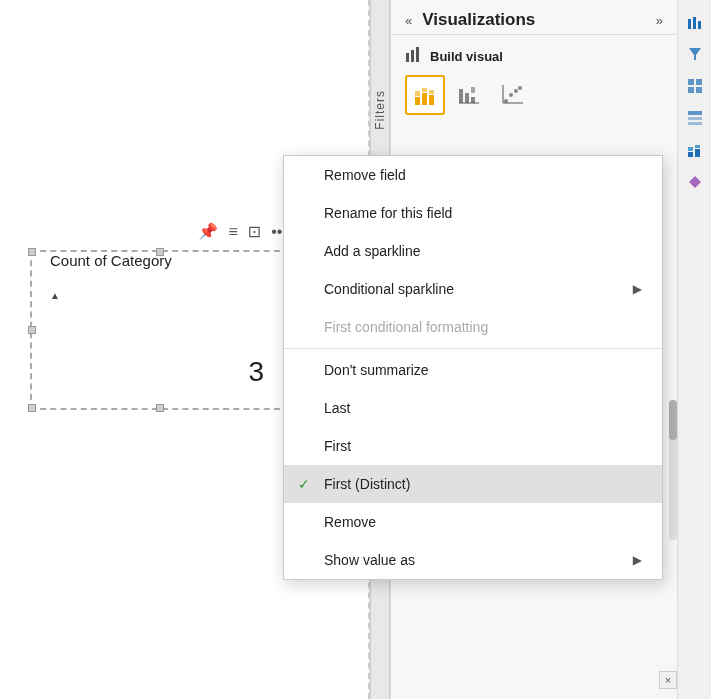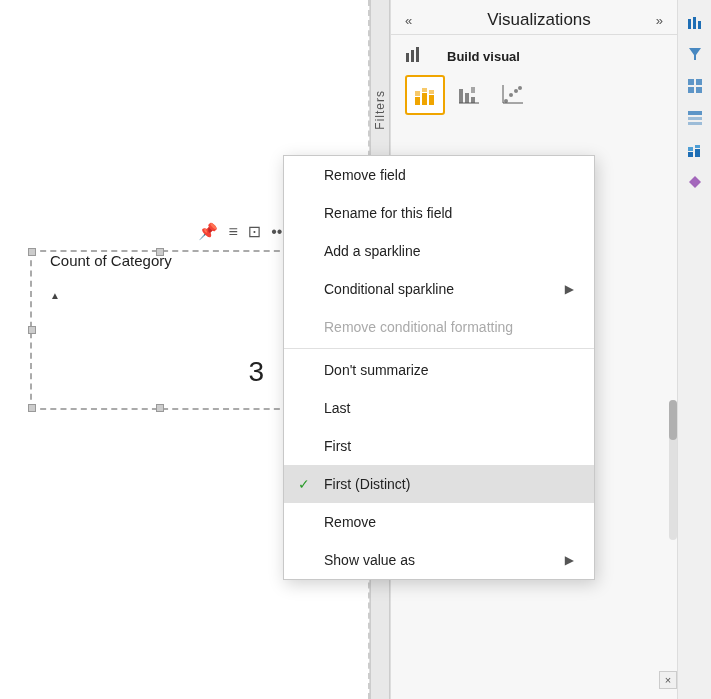--- a/index.html
+++ b/index.html
@@ -85,21 +85,21 @@
       justify-content: space-between;
       padding: 10px 14px 4px 14px;
       border-bottom: 1px solid #ddd;
       background: #f7f7f7;
     }
 
     .panel-tab-row {
       display: flex;
       align-items: center;
       padding: 6px 14px 4px 14px;
-      gap: 24px;
+      gap: 7px;
     }
 
     .visual-icons-row {
       display: flex;
       align-items: center;
       padding: 4px 14px 8px 14px;
       gap: 6px;
     }
 
     .vis-icon-btn {
@@ -171,21 +171,21 @@
       color: #555;
       letter-spacing: 1px;
       white-space: nowrap;
     }
 
     
     .context-menu {
       position: absolute;
       left: 283px;
       top: 155px;
-      width: 312px;
+      width: 380px;
       background: #ffffff;
       border: 1px solid #c8c8c8;
       box-shadow: 2px 4px 16px rgba(0,0,0,0.18);
       z-index: 100;
     }
 
     .context-menu-item {
       padding: 11px 20px 11px 40px;
       cursor: pointer;
       color: #222;
@@ -312,21 +312,21 @@
     <span>Rename for this field</span>
   </div>
   <div class="context-menu-item">
     <span>Add a sparkline</span>
   </div>
   <div class="context-menu-item">
     <span>Conditional sparkline</span>
     <span class="arrow">▶</span>
   </div>
   <div class="context-menu-item disabled">
-    <span>Remove conditional formatting</span>
+    <span>First conditional formatting</span>
   </div>
   <div class="context-menu-separator"></div>
   <div class="context-menu-item">
     <span>Don't summarize</span>
   </div>
   <div class="context-menu-item">
     <span>Last</span>
   </div>
   <div class="context-menu-item">
     <span>First</span>
@@ -341,21 +341,21 @@
   <div class="context-menu-item">
     <span>Show value as</span>
     <span class="arrow">▶</span>
   </div>
 </div>
 
 <div style="position:absolute;left:390px;top:0;width:287px;height:699px;background:#f7f7f7;border-left:1px solid #ddd;">
 
   <div class="panel-header">
     <span style="cursor:pointer;font-size:13px;color:#555;">«</span>
-    <span style="font-size:17px;font-weight:400;color:#222;flex:1;padding-left:10px;text-align:center;">Visualizations</span>
+    <span style="font-size:17px;font-weight:700;color:#222;flex:1;padding-left:10px;">Visualizations</span>
     <span style="cursor:pointer;font-size:13px;color:#555;">»</span>
   </div>
 
   <div class="panel-tab-row" style="padding-top:10px;">
     <span style="color:#555;font-size:16px;">
       
       <svg width="18" height="18" viewBox="0 0 18 18" fill="none" xmlns="http://www.w3.org/2000/svg">
         <rect x="1" y="8" width="3" height="9" fill="#555"></rect>
         <rect x="6" y="5" width="3" height="12" fill="#555"></rect>
         <rect x="11" y="2" width="3" height="15" fill="#555"></rect>

